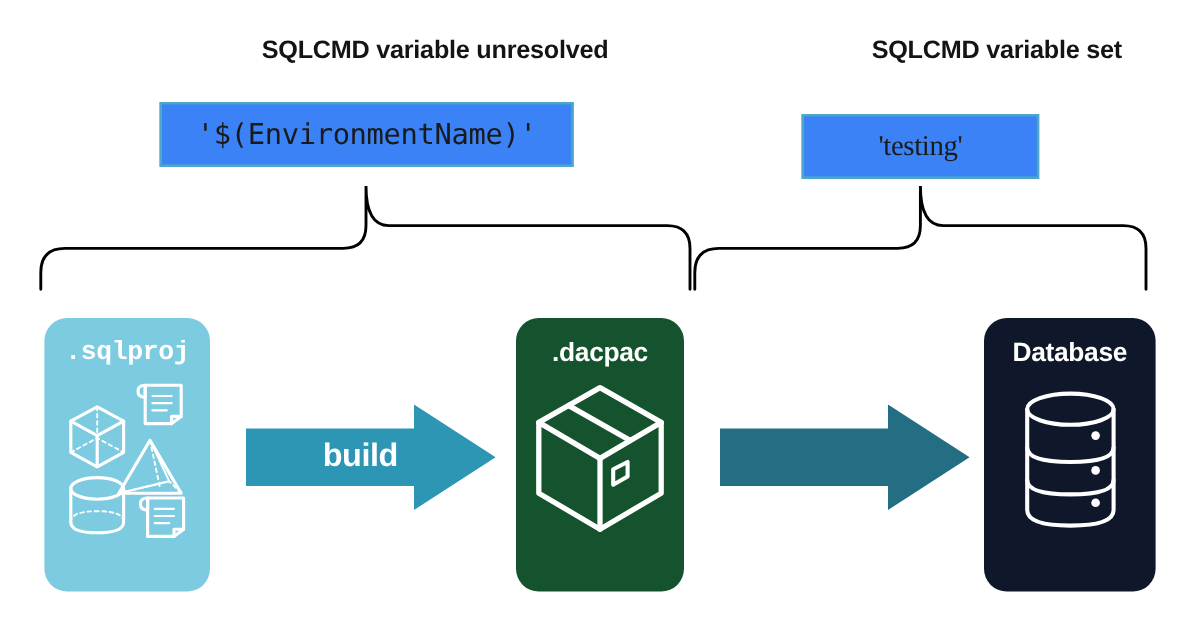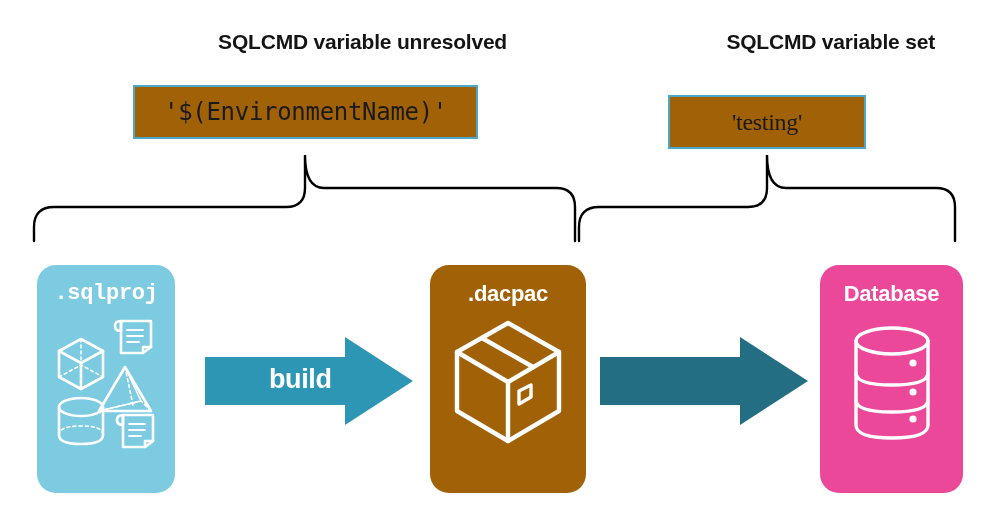--- a/index.html
+++ b/index.html
@@ -19,42 +19,42 @@
     text-align: right;
     letter-spacing: -0.2px;
     white-space: nowrap;
   }
   #hdr-left  { left: 105px; top: 30px; width: 402px; }
   #hdr-right { left: 600px; top: 30px; width: 335px; }
 
   .codebox {
     position: absolute;
     border: 2px solid #4BA8C9;
-    background: #a16207;
+    background: #3b82f6;
     display: flex;
     align-items: center;
     justify-content: center;
     font-family: "DejaVu Sans Mono", monospace;
     font-size: 24px;
     color: #1a1a1a;
     letter-spacing: -0.3px;
     white-space: nowrap;
   }
   #code-left  { left: 133px; top: 85px; width: 345px; height: 54px; }
   #code-right { left: 668px; top: 95px; width: 198px; height: 54px; font-family: Liberation Serif, serif; }
 
   .brace { position: absolute; top: 145px; }
 
   .node {
     position: absolute;
     border-radius: 19px;
   }
   #node-sqlproj  { left: 37px;  top: 265px; width: 138px; height: 228px; background: #7DCBE0; font-family: Liberation Mono, monospace; }
-  #node-dacpac   { left: 430px; top: 265px; width: 156px; height: 228px; background: #a16207; }
-  #node-database { left: 820px; top: 265px; width: 143px; height: 228px; background: #ec4899; }
+  #node-dacpac   { left: 430px; top: 265px; width: 140px; height: 228px; background: #14532d; }
+  #node-database { left: 820px; top: 265px; width: 143px; height: 228px; background: #0f172a; }
 
   .node-label {
     position: absolute;
     left: 0; right: 0;
     top: 16px;
     text-align: center;
     color: #ffffff;
     font-size: 22px;
     font-weight: bold;
     letter-spacing: -0.3px;

